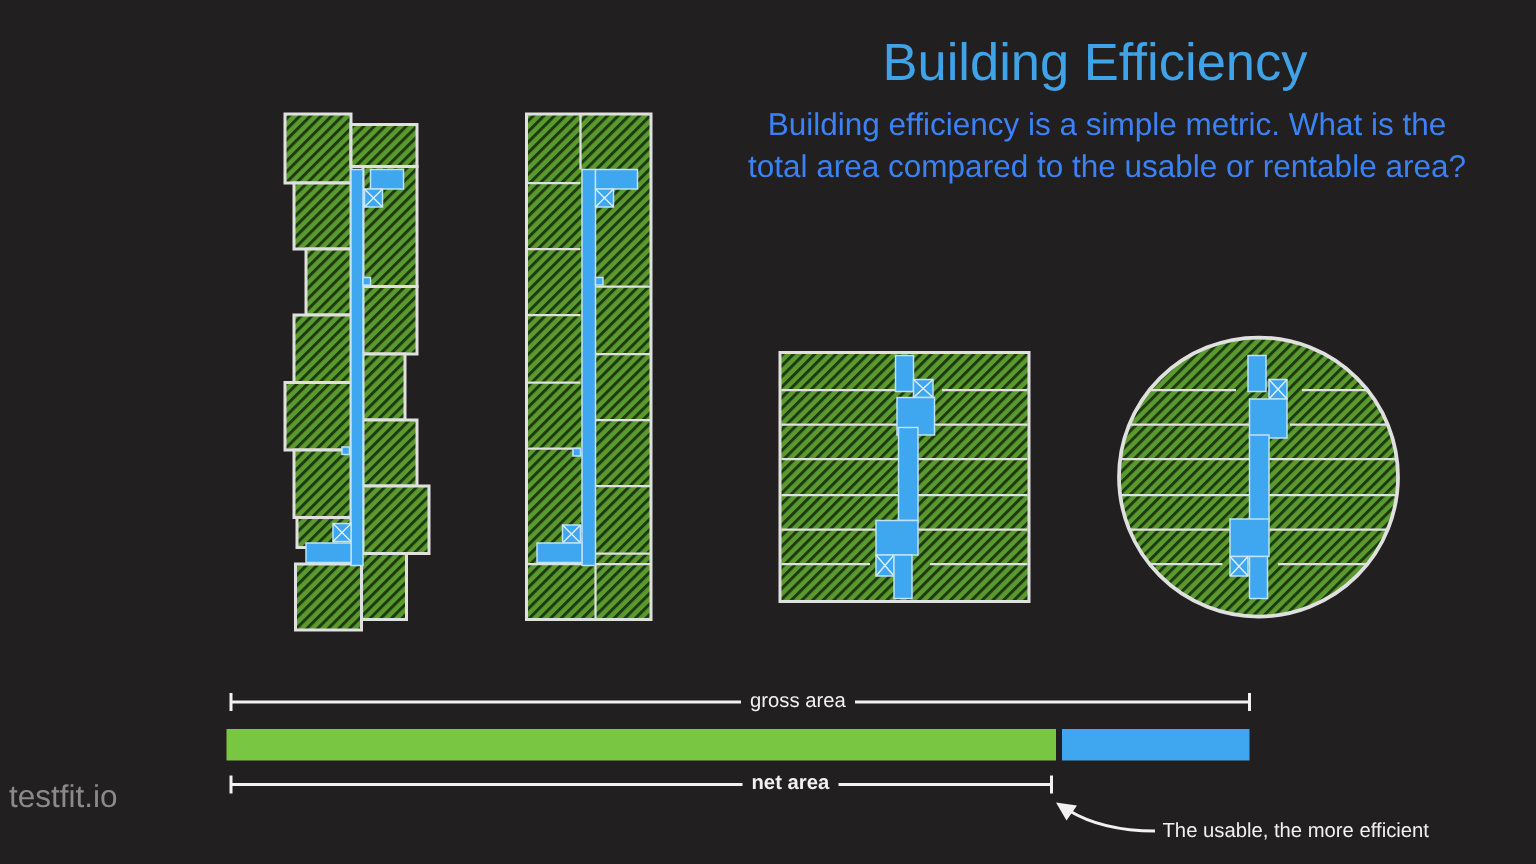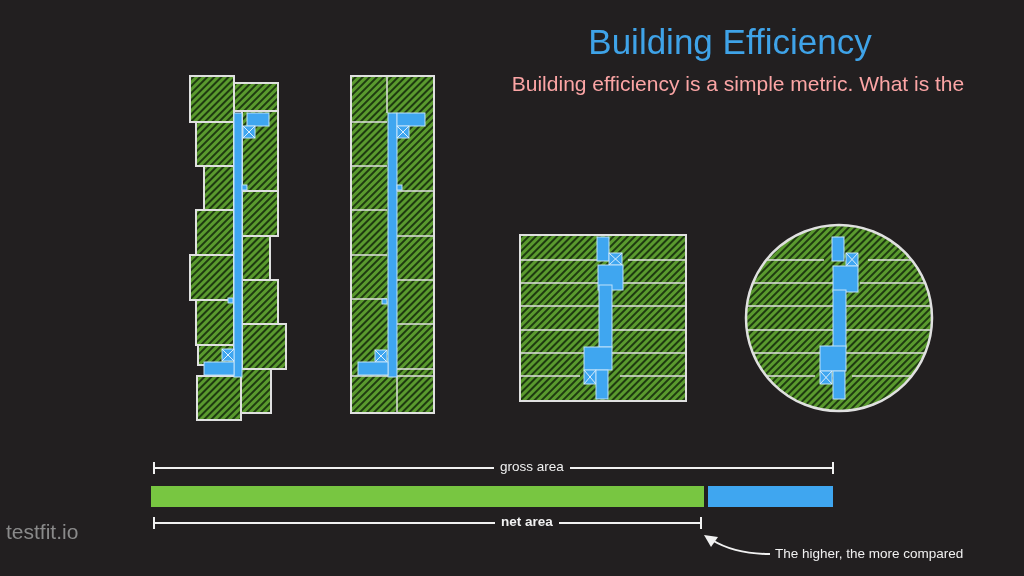--- a/index.html
+++ b/index.html
@@ -1,29 +1,30 @@
 <!DOCTYPE html>
 <html><head>
 <meta charset="utf-8">
 <style>
   html, body { margin:0; padding:0; }
   body { width:1024px; height:576px; background:#221f20; position:relative; overflow:hidden; font-family:"Liberation Sans", "DejaVu Sans", sans-serif; }
   .title { position:absolute; left:560px; top:22px; width:340px; text-align:center; color:#3fa3e8; font-size:35px; }
-  .subtitle { position:absolute; left:462px; top:70px; width:552px; text-align:center; color:#fca5a5; font-size:21px; line-height:28px; }
+  .subtitle { position:absolute; left:462px; top:70px; width:552px; text-align:center; color:#3b82f6; font-size:21px; line-height:28px; }
   .watermark { position:absolute; left:6px; top:520px; color:#8a8a8a; font-size:21px; }
   .caption { position:absolute; left:775px; top:546px; color:#f1f1f1; font-size:13.5px; }
   .lbl { position:absolute; color:#f1f1f1; font-size:13.5px; background:#221f20; padding:0 6px; }
   svg.main { position:absolute; left:0; top:0; }
 </style>
 </head>
 <body>
 
 <div class="title">Building Efficiency</div>
 <div class="subtitle">
   <div>Building efficiency is a simple metric. What is the</div>
+  <div>total area compared to the usable or rentable area?</div>
 </div>
 
 <svg class="main" width="1024" height="576" viewBox="0 0 1024 576">
   <defs>
     <pattern id="hatch" patternUnits="userSpaceOnUse" width="5" height="5" patternTransform="rotate(45)">
       <rect width="5" height="5" fill="#5a9a2e"></rect>
       <rect width="2" height="5" fill="#1e3a10"></rect>
     </pattern>
     <clipPath id="circ">
         <circle cx="839" cy="318" r="93"></circle>
@@ -154,14 +155,14 @@
     <line x1="701" y1="517" x2="701" y2="529"></line>
   </g>
   <g>
     <path d="M770,554 C745,554 725,548 712,540" stroke="#f1f1f1" stroke-width="2" fill="none"></path>
     <polygon points="704,535 718,537 711,547" fill="#f1f1f1"></polygon>
   </g>
 </svg>
 
 <div class="lbl" style="left:494px; top:459px;">gross area</div>
 <div class="lbl" style="left:495px; top:514px;font-weight:bold;">net area</div>
-<div class="caption">The higher, the more compared</div>
+<div class="caption">The usable, the more efficient</div>
 <div class="watermark">testfit.io</div>
 
 </body></html>

